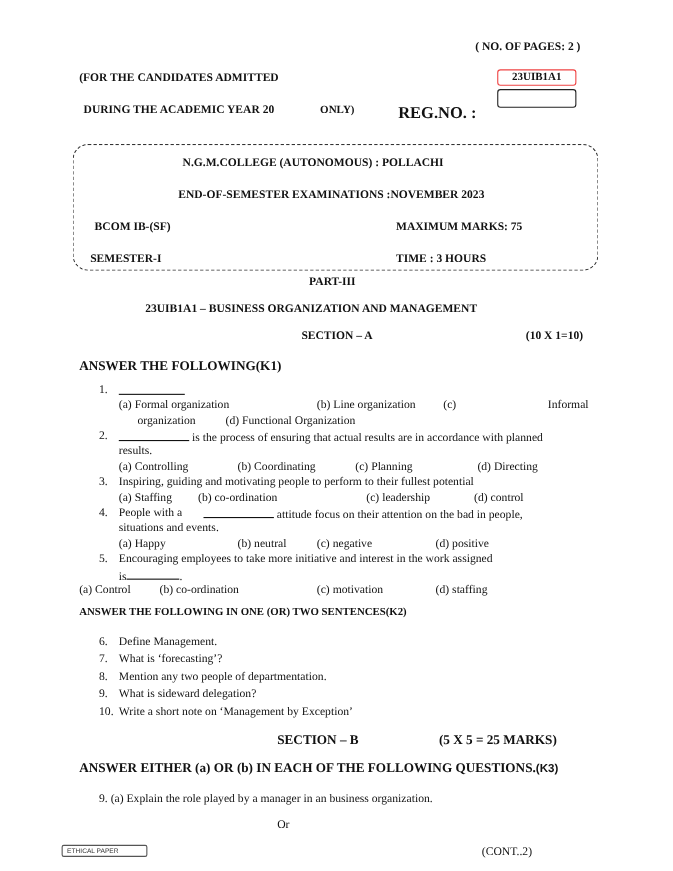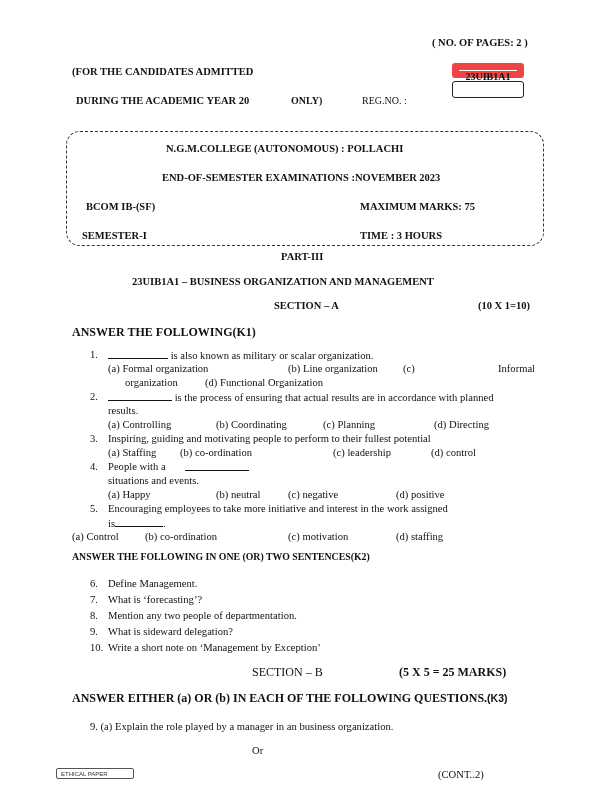--- a/index.html
+++ b/index.html
@@ -9,24 +9,24 @@
       font-family: "Liberation Serif", "DejaVu Serif", serif;
       color: #111111;
       font-size: 10.6px;
     }
     .abs { position: absolute; white-space: nowrap; }
 
     .pages { top: 37px; left: 432px; font-size: 10.5px; font-weight: bold; }
     .admit1 { top: 66px; left: 72px; font-size: 10.5px; font-weight: bold; }
     .admit2 { top: 95px; left: 76px; font-size: 10.5px; font-weight: bold; }
     .only { top: 95px; left: 291px; font-size: 10px; font-weight: bold; }
-    .regno { top: 95px; left: 362px; font-size: 10px; font-weight: normal; }
+    .regno { top: 95px; left: 362px; font-size: 15px; font-weight: bold; }
     .codebox {
       top: 63px; left: 452px; width: 72px; height: 15px;
-      border: 7px solid #ef4444; border-radius: 3px;
+      border: 1px solid #ef4444; border-radius: 3px;
       text-align: center; font-size: 10px; font-weight: bold; line-height: 13px;
     }
     .regbox {
       top: 81px; left: 452px; width: 72px; height: 17px;
       border: 1px solid #222; border-radius: 3px;
     }
 
     .dashbox {
       position: absolute; top: 131px; left: 66px; width: 478px; height: 115px;
       border: 1.2px dashed #333; border-radius: 14px;
@@ -42,21 +42,21 @@
     .subject { top: 276px; left: 132px; font-size: 10.5px; font-weight: bold; }
     .secA { top: 300px; left: 274px; font-size: 10.5px; font-weight: bold; }
     .secAmarks { top: 300px; left: 478px; font-size: 10.5px; font-weight: bold; }
     .k1 { top: 325px; left: 72px; font-size: 12px; font-weight: bold; }
 
     .q { position: absolute; font-size: 10.6px; white-space: nowrap; }
     .blank { display: inline-block; border-bottom: 1px solid #111; height: 10px; vertical-align: baseline; }
 
     .k2 { top: 551px; left: 72px; font-size: 9.8px; font-weight: bold; }
 
-    .secB { top: 665px; left: 252px; font-size: 12px; font-weight: normal; }
+    .secB { top: 665px; left: 252px; font-size: 12px; font-weight: bold; }
     .secBmarks { top: 665px; left: 399px; font-size: 12px; font-weight: bold; }
     .k3 { top: 691px; left: 72px; font-size: 12px; font-weight: bold; }
     .k3 .small { font-family: "Liberation Sans", sans-serif; font-size: 10.5px; }
     .q11 { top: 721px; left: 90px; font-size: 10.6px; }
     .or { top: 745px; left: 252px; font-size: 10.6px; }
 
     .ethical {
       top: 768px; left: 56px; width: 78px; height: 11px;
       border: 1px solid #555; border-radius: 2px;
       font-family: "Liberation Sans", sans-serif; font-size: 6px; color: #333;
@@ -86,21 +86,20 @@
 <div class="abs part">PART-III</div>
 <div class="abs subject">23UIB1A1 – BUSINESS ORGANIZATION AND MANAGEMENT</div>
 <div class="abs secA">SECTION – A</div>
 <div class="abs secAmarks">(10 X 1=10)</div>
 <div class="abs k1">ANSWER THE FOLLOWING(K1)</div>
 
 <div>
   <span class="q" style="top:349px;left:90px;">1.</span>
   <span class="q" style="top:349px;left:108px;">
     <span class="blank" style="width:60px;"></span>
-    <span>is also known as military or scalar organization.</span>
   </span>
   <span class="q" style="top:363px;left:108px;">(a) Formal organization</span>
   <span class="q" style="top:363px;left:288px;">(b) Line organization</span>
   <span class="q" style="top:363px;left:403px;">(c)</span>
   <span class="q" style="top:363px;left:498px;">Informal</span>
   <span class="q" style="top:377px;left:125px;">organization</span>
   <span class="q" style="top:377px;left:205px;">(d) Functional Organization</span>
 </div>
 
 <div>
@@ -123,20 +122,21 @@
   <span class="q" style="top:447px;left:180px;">(b) co-ordination</span>
   <span class="q" style="top:447px;left:333px;">(c) leadership</span>
   <span class="q" style="top:447px;left:431px;">(d) control</span>
 </div>
 
 <div>
   <span class="q" style="top:461px;left:90px;">4.</span>
   <span class="q" style="top:461px;left:108px;">People  with  a</span>
   <span class="q" style="top:461px;left:185px;">
     <span class="blank" style="width:64px;"></span>
+    <span>attitude  focus  on  their  attention  on  the  bad  in  people,</span>
   </span>
   <span class="q" style="top:475px;left:108px;">situations and events.</span>
   <span class="q" style="top:489px;left:108px;">(a)  Happy</span>
   <span class="q" style="top:489px;left:216px;">(b) neutral</span>
   <span class="q" style="top:489px;left:288px;">(c) negative</span>
   <span class="q" style="top:489px;left:396px;">(d) positive</span>
 </div>
 
 <div>
   <span class="q" style="top:503px;left:90px;">5.</span>

